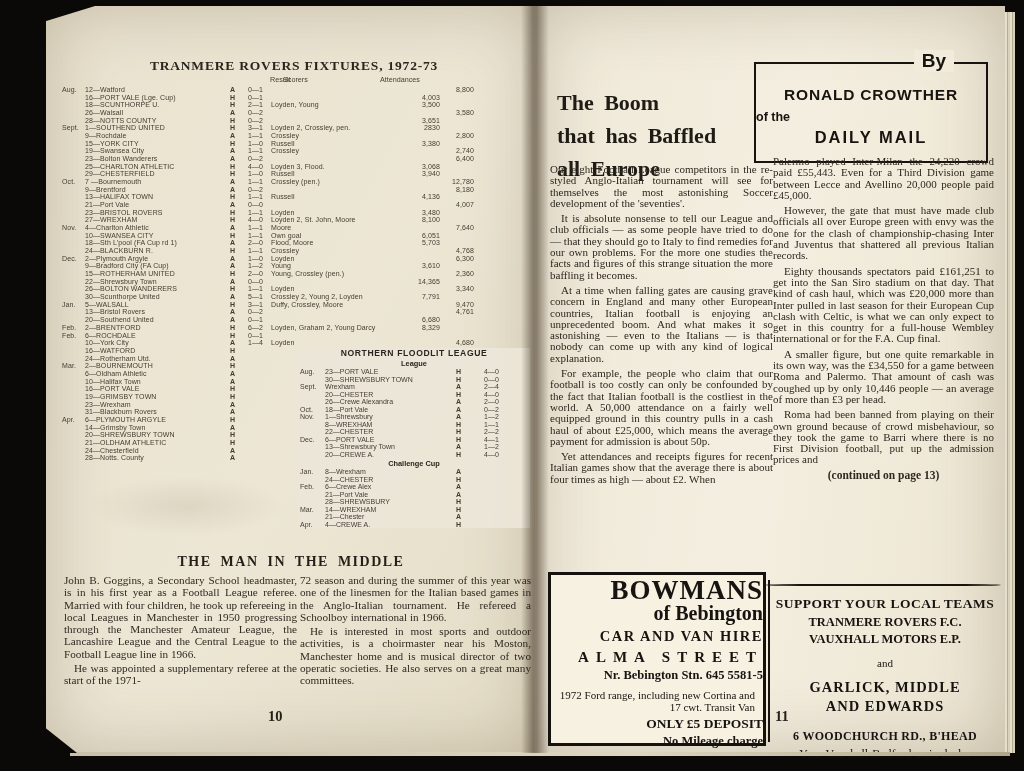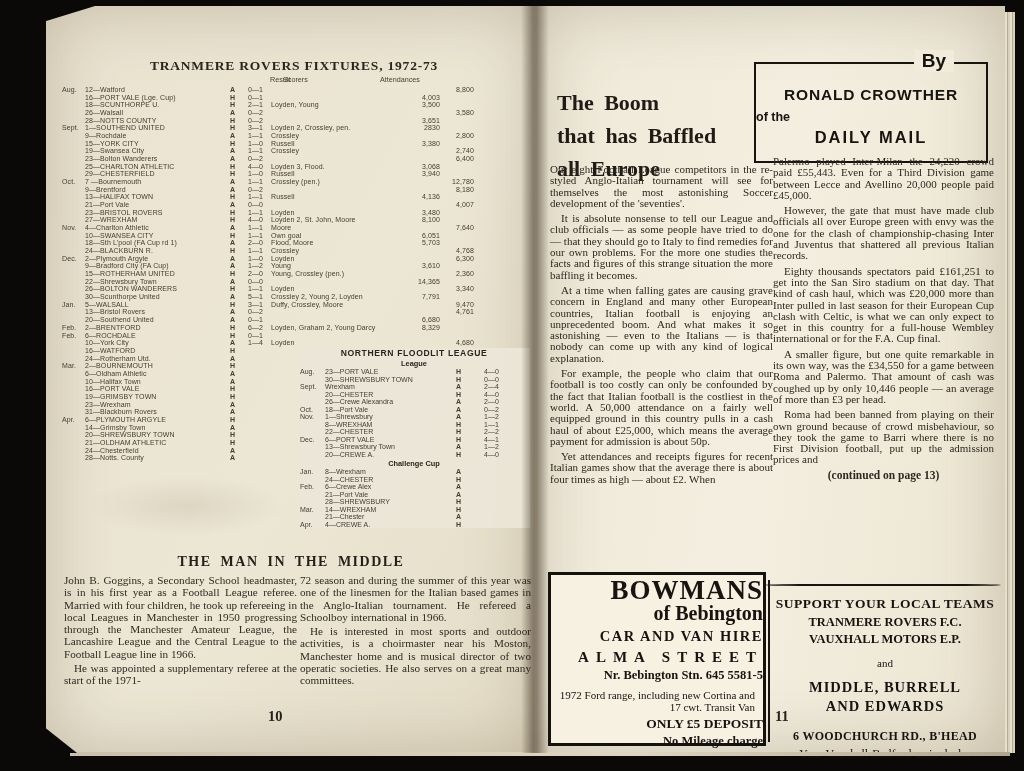--- a/index.html
+++ b/index.html
@@ -675,21 +675,21 @@
     <div class="bw-l6">1972 Ford range, including new Cortina and 17 cwt. Transit Van</div>
     <div class="bw-l7">ONLY £5 DEPOSIT</div>
     <div class="bw-l8">No Mileage charge</div>
   </div>
 
   <div id="support">
     <div class="sp-l1">SUPPORT YOUR LOCAL TEAMS</div>
     <div class="sp-l2">TRANMERE ROVERS F.C.</div>
     <div class="sp-l3">VAUXHALL MOTORS E.P.</div>
     <div class="sp-l4">and</div>
-    <div class="sp-l5">MIDDLE, BURRELL</div>
+    <div class="sp-l5">GARLICK, MIDDLE</div>
     <div class="sp-l6">AND  EDWARDS</div>
     <div class="sp-l7">6 WOODCHURCH RD., B'HEAD</div>
     <div class="sp-l8">Your Vauxhall-Bedford main dealer</div>
   </div>
 
   <div class="pagenum" id="pn11">11</div>
 </div>
 
 <div class="gutter"></div>
 <div class="edge-right"></div>

